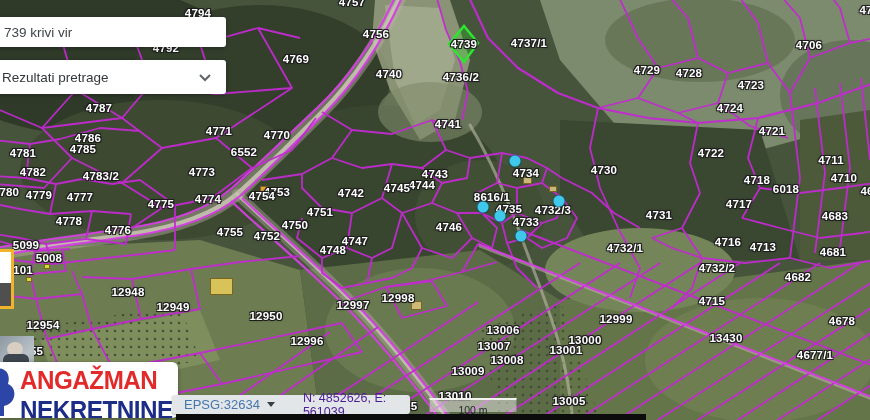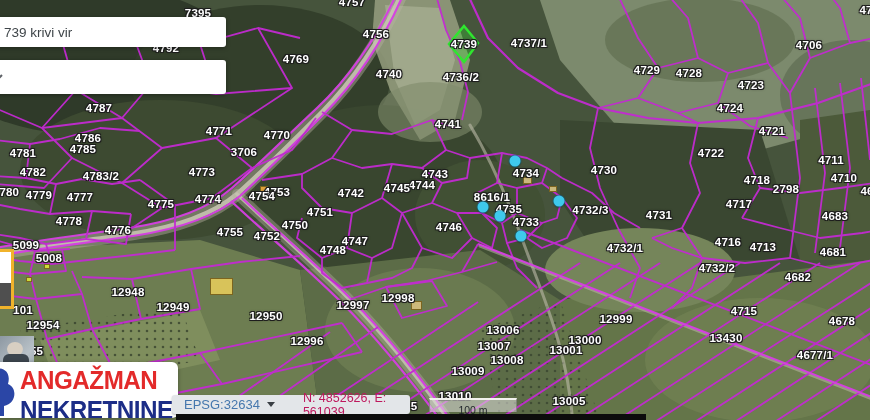--- a/index.html
+++ b/index.html
@@ -43,21 +43,21 @@
   #popup-cut{position:absolute;left:-12px;top:249px;width:26px;height:60px;
     border:3px solid #f1b32b;background:#fff;box-sizing:border-box;}
   #popup-cut .half{position:absolute;left:0;bottom:0;width:100%;height:42%;background:#4f4f4f;}
   
   #epsgbar{position:absolute;left:172px;top:395px;width:238px;height:19px;
     background:#e3e6e9;border-radius:3px;display:flex;align-items:center;
     box-shadow:0 1px 2px rgba(0,0,0,.3);}
   #epsgbar .proj{margin-left:12px;font:13px "Liberation Sans",sans-serif;color:#4577ad;cursor:pointer;display:flex;align-items:center;}
   #epsgbar .caret{width:0;height:0;margin-left:7px;border-left:4px solid transparent;
     border-right:4px solid transparent;border-top:5px solid #3a3f44;}
-  #epsgbar .coords{margin-left:28px;font:12.5px "Liberation Sans",sans-serif;color:#be185d;}
+  #epsgbar .coords{margin-left:28px;font:12.5px "Liberation Sans",sans-serif;color:#4c1d95;}
   #scalebar{position:absolute;left:429px;top:398px;width:88px;height:14px;
     background:rgba(228,228,224,.55);border-top:2px solid #f2f2ee;
     border-left:1px solid rgba(90,90,90,.5);border-right:1px solid rgba(90,90,90,.5);
     box-sizing:border-box;text-align:center;}
   #scalebar span{font:10.5px "Liberation Sans",sans-serif;color:#23282c;line-height:12px;}
   #bottomstrip{position:absolute;left:176px;top:414px;width:470px;height:6px;background:#0c0c0c;}
 </style>
 </head>
 <body>
 
@@ -224,21 +224,21 @@
       <div class="bld" style="left: 210px; top: 278px; width: 23px; height: 17px; background: rgb(216, 195, 90);"></div>
       <div class="bld" style="left: 411px; top: 301px; width: 11px; height: 9px; background: rgb(205, 185, 122);"></div>
       <div class="bld" style="left: 523px; top: 177px; width: 9px; height: 7px; background: rgb(201, 184, 124);"></div>
       <div class="bld" style="left: 549px; top: 186px; width: 8px; height: 6px; background: rgb(201, 184, 124);"></div>
       <div class="bld" style="left: 260px; top: 186px; width: 8px; height: 8px; background: rgb(226, 164, 60);"></div>
       <div class="bld" style="left: 44px; top: 264px; width: 6px; height: 5px; background: rgb(205, 220, 57);"></div>
       <div class="bld" style="left: 26px; top: 277px; width: 6px; height: 5px; background: rgb(205, 220, 57);"></div>
     </div>
 
   <div class="layer">
-      <div class="plabel" style="left: 198px; top: 13px;">7395</div>
+      <div class="plabel" style="left: 198px; top: 13px;">4794</div>
       <div class="plabel" style="left: 352px; top: 2px;">4757</div>
       <div class="plabel" style="left: 376px; top: 14px; margin-top: 20px;">4756</div>
       <div class="plabel" style="left: 166px; top: 48px;">4792</div>
       <div class="plabel" style="left: 296px; top: 59px;">4769</div>
       <div class="plabel" style="left: 389px; top: 74px;">4740</div>
       <div class="plabel" style="left: 464px; top: 44px;">4739</div>
       <div class="plabel" style="left: 529px; top: 43px;">4737/1</div>
       <div class="plabel" style="left: 461px; top: 77px;">4736/2</div>
       <div class="plabel" style="left: 809px; top: 45px;">4706</div>
       <div class="plabel" style="left: 647px; top: 70px;">4729</div>
@@ -246,43 +246,43 @@
       <div class="plabel" style="left: 751px; top: 85px;">4723</div>
       <div class="plabel" style="left: 730px; top: 108px;">4724</div>
       <div class="plabel" style="left: 866px; top: 10px;">47</div>
       <div class="plabel" style="left: 99px; top: 108px;">4787</div>
       <div class="plabel" style="left: 448px; top: 124px;">4741</div>
       <div class="plabel" style="left: 219px; top: 131px;">4771</div>
       <div class="plabel" style="left: 277px; top: 135px;">4770</div>
       <div class="plabel" style="left: 772px; top: 131px;">4721</div>
       <div class="plabel" style="left: 88px; top: 138px;">4786</div>
       <div class="plabel" style="left: 83px; top: 149px;">4785</div>
-      <div class="plabel" style="left: 244px; top: 152px;">3706</div>
+      <div class="plabel" style="left: 244px; top: 152px;">6552</div>
       <div class="plabel" style="left: 604px; top: 170px;">4730</div>
       <div class="plabel" style="left: 711px; top: 153px;">4722</div>
       <div class="plabel" style="left: 831px; top: 160px;">4711</div>
       <div class="plabel" style="left: 844px; top: 172px; margin-top: 6px;">4710</div>
       <div class="plabel" style="left: 23px; top: 153px;">4781</div>
       <div class="plabel" style="left: 33px; top: 172px;">4782</div>
       <div class="plabel" style="left: 101px; top: 176px;">4783/2</div>
       <div class="plabel" style="left: 6px; top: 192px;">4780</div>
       <div class="plabel" style="left: 39px; top: 195px;">4779</div>
       <div class="plabel" style="left: 80px; top: 197px;">4777</div>
       <div class="plabel" style="left: 202px; top: 172px;">4773</div>
       <div class="plabel" style="left: 428px; top: 174px; padding-left: 14px;">4743</div>
       <div class="plabel" style="left: 422px; top: 185px;">4744</div>
       <div class="plabel" style="left: 397px; top: 188px;">4745</div>
       <div class="plabel" style="left: 351px; top: 193px;">4742</div>
       <div class="plabel" style="left: 526px; top: 173px;">4734</div>
       <div class="plabel" style="left: 492px; top: 197px;">8616/1</div>
       <div class="plabel" style="left: 509px; top: 209px;">4735</div>
-      <div class="plabel" style="left: 576px; top: 210px; padding-left: 29px;">4732/3</div>
+      <div class="plabel" style="left: 553px; top: 210px;">4732/3</div>
       <div class="plabel" style="left: 526px; top: 222px;">4733</div>
       <div class="plabel" style="left: 757px; top: 180px;">4718</div>
-      <div class="plabel" style="left: 786px; top: 189px;">2798</div>
+      <div class="plabel" style="left: 786px; top: 189px;">6018</div>
       <div class="plabel" style="left: 867px; top: 191px;">46</div>
       <div class="plabel" style="left: 739px; top: 204px;">4717</div>
       <div class="plabel" style="left: 659px; top: 215px;">4731</div>
       <div class="plabel" style="left: 835px; top: 216px;">4683</div>
       <div class="plabel" style="left: 277px; top: 192px;">4753</div>
       <div class="plabel" style="left: 161px; top: 204px;">4775</div>
       <div class="plabel" style="left: 208px; top: 199px;">4774</div>
       <div class="plabel" style="left: 262px; top: 196px; text-align: center;">4754</div>
       <div class="plabel" style="left: 295px; top: 225px;">4750</div>
       <div class="plabel" style="left: 320px; top: 212px;">4751</div>
@@ -292,28 +292,28 @@
       <div class="plabel" style="left: 118px; top: 230px;">4776</div>
       <div class="plabel" style="left: 449px; top: 227px;">4746</div>
       <div class="plabel" style="left: 355px; top: 241px;">4747</div>
       <div class="plabel" style="left: 333px; top: 250px;">4748</div>
       <div class="plabel" style="left: 728px; top: 242px;">4716</div>
       <div class="plabel" style="left: 763px; top: 247px;">4713</div>
       <div class="plabel" style="left: 833px; top: 252px;">4681</div>
       <div class="plabel" style="left: 625px; top: 248px;">4732/1</div>
       <div class="plabel" style="left: 717px; top: 268px;">4732/2</div>
       <div class="plabel" style="left: 798px; top: 277px;">4682</div>
-      <div class="plabel" style="left: 712px; top: 311px; margin-left: 32px;">4715</div>
+      <div class="plabel" style="left: 712px; top: 301px;">4715</div>
       <div class="plabel" style="left: 842px; top: 321px;">4678</div>
       <div class="plabel" style="left: 616px; top: 319px;">12999</div>
       <div class="plabel" style="left: 726px; top: 338px;">13430</div>
       <div class="plabel" style="left: 815px; top: 355px;">4677/1</div>
       <div class="plabel" style="left: 26px; top: 245px;">5099</div>
       <div class="plabel" style="left: 49px; top: 258px;">5008</div>
-      <div class="plabel" style="left: 23px; top: 270px; margin-top: 40px;">101</div>
+      <div class="plabel" style="left: 23px; top: 270px;">101</div>
       <div class="plabel" style="left: 128px; top: 292px;">12948</div>
       <div class="plabel" style="left: 173px; top: 307px;">12949</div>
       <div class="plabel" style="left: 43px; top: 325px;">12954</div>
       <div class="plabel" style="left: 30px; top: 351px;">2955</div>
       <div class="plabel" style="left: 266px; top: 316px;">12950</div>
       <div class="plabel" style="left: 353px; top: 305px;">12997</div>
       <div class="plabel" style="left: 398px; top: 298px;">12998</div>
       <div class="plabel" style="left: 307px; top: 341px;">12996</div>
       <div class="plabel" style="left: 503px; top: 330px;">13006</div>
       <div class="plabel" style="left: 494px; top: 346px;">13007</div>
@@ -339,20 +339,21 @@
     <div class="half"></div>
   </div>
 
   <div id="photo"></div>
 
   <div class="panel" id="searchbox">
     <input type="text" value="739 krivi vir" style="">
   </div>
 
   <div class="panel" id="results">
+    <span class="rlabel">Rezultati pretrage</span>
     <span class="chev">
       <svg width="14" height="9" viewBox="0 0 14 9">
         <polyline points="2,2 7,7 12,2" fill="none" stroke="#5f6368" stroke-width="2"></polyline>
       </svg>
     </span>
   </div>
 
   <div class="panel" id="logo">
     <svg width="34" height="56" style="position:absolute;left:-6px;top:0;">
       <path d="M2,10 C14,2 26,8 22,22 C32,26 30,42 18,44 L18,54 L2,54 Z" fill="#2b46a6"></path>

